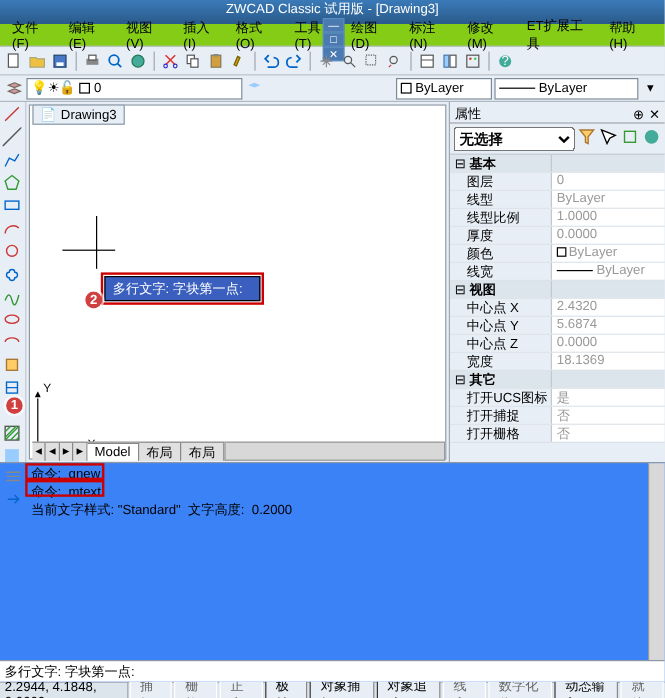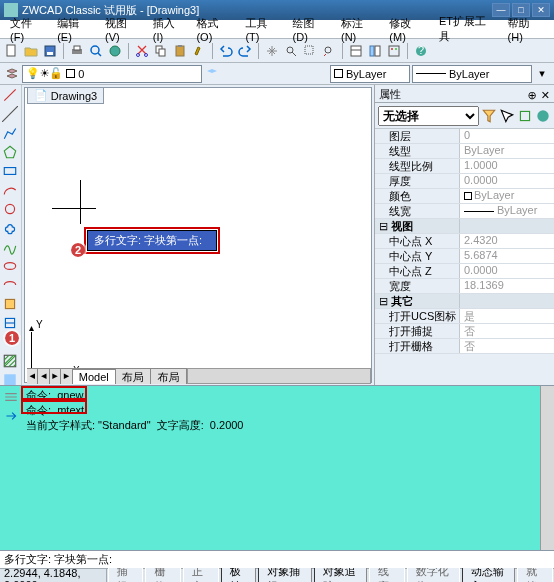--- a/index.html
+++ b/index.html
@@ -1,21 +1,21 @@
 <!DOCTYPE html>
 <html><head>
 <meta charset="utf-8">
 <style>
 * { margin: 0; padding: 0; box-sizing: border-box; font-family: "Microsoft YaHei", SimSun, sans-serif; font-size: 11px; }
 body { background: #dce4ec; width: 554px; height: 582px; overflow: hidden; }
-.titlebar { background: linear-gradient(#3a7ab8, #2a5a8a); height: 20px; display: flex; align-items: center; padding: 0 4px; color: #fff; font-size: 11px; }
+.titlebar { background: linear-gradient(#3a7ab8, #2a5a8a); height: 20px; display: flex; align-items: center; padding: 0 4px; color: #fff; font-size: 11px; flex-direction: column; }
 .titlebar .icon { width: 14px; height: 14px; background: #8cc; margin-right: 4px; }
 .titlebar .spacer { flex: 1; }
 .winbtn { width: 18px; height: 14px; background: #4a7ab0; margin-left: 2px; display: flex; align-items: center; justify-content: center; color: #fff; font-size: 9px; border: 1px solid #5a8ac0; }
-.menubar { background: #ffffff; height: 19px; display: flex; align-items: center; padding: 0 4px; border-bottom: 1px solid #b0b8c0; }
+.menubar { background: #84cc16; height: 19px; display: flex; align-items: center; padding: 0 4px; border-bottom: 1px solid #b0b8c0; }
 .menubar span { padding: 2px 6px; font-size: 11px; cursor: default; }
 .toolbar { background: #e8eef5; height: 24px; display: flex; align-items: center; padding: 0 4px; border-bottom: 1px solid #b0b8c0; gap: 3px; }
 .tbtn { width: 16px; height: 16px; display: flex; align-items: center; justify-content: center; cursor: pointer; }
 .tbtn svg { width: 14px; height: 14px; }
 .sep { width: 1px; height: 16px; background: #a0a8b0; margin: 0 2px; }
 .layerbar { background: #e8eef5; height: 22px; display: flex; align-items: center; padding: 0 4px; border-bottom: 1px solid #b0b8c0; gap: 2px; }
 .layer-combo { height: 18px; border: 1px solid #7a8a9a; background: #fff; display: flex; align-items: center; padding: 0 3px; font-size: 10px; }
 .layer-combo.w1 { width: 180px; }
 .layer-combo.w2 { width: 80px; }
 .layer-combo.w3 { width: 120px; }
@@ -39,33 +39,33 @@
 .coord-axes .arr-y { position: absolute; bottom: 40px; left: -2px; } 
 .coord-axes .arr-x { position: absolute; bottom: -2px; left: 40px; }
 .model-tabs { position: absolute; bottom: -2px; left: 2px; height: 16px; background: #e0e0e0; display: flex; font-size: 10px; border-top: 1px solid #888; width: 160px; }
 .model-tabs .nav { width: 14px; text-align: center; border-right: 1px solid #888; }
 .model-tabs .tab { padding: 1px 6px; background: #fff; border-right: 1px solid #888; border-top: 1px solid #888; }
 .model-tabs .tab2 { padding: 1px 6px; border-right: 1px solid #888; }
 .scroll-bot { position: absolute; bottom: -2px; left: 162px; right: 0; height: 16px; background: #d8d8d8; border: 1px solid #999; }
 .props { width: 180px; background: #e8eef5; border-left: 1px solid #a0a8b0; display: flex; flex-direction: column; }
 .props-title { height: 18px; display: flex; align-items: flex-end; padding: 0 4px; font-size: 11px; border-bottom: 1px solid #a0a8b0; }
 .props-title .sp { flex: 1; }
-.props-sel { height: 26px; display: flex; align-items: center; padding: 3px; gap: 2px; border-bottom: 1px solid #c0c8d0; }
+.props-sel { height: 26px; display: flex; align-items: flex-start; padding: 3px; gap: 2px; border-bottom: 1px solid #c0c8d0; }
 .props-sel select { flex: 1; height: 20px; font-size: 12px; font-weight: bold; }
 .pico { width: 16px; height: 16px; }
 .props-body { flex: 1; overflow: auto; font-size: 10px; }
 .prow { display: flex; height: 15px; border-bottom: 1px solid #d8dee5; }
 .prow .k { width: 85px; padding-left: 14px; background: #e8eef5; border-right: 1px solid #c0c8d0; }
 .prow .v { flex: 1; padding-left: 4px; background: #fff; color: #999; }
 .prow.hdr .k { padding-left: 4px; font-weight: bold; background: #dce4ec; }
 .prow.hdr .k::before { content: "⊟ "; font-weight: normal; }
 .prow.hdr .v { background: #dce4ec; }
 .sq { display: inline-block; width: 8px; height: 8px; border: 1px solid #000; margin-right: 2px; vertical-align: middle; }
 .ln { display:inline-block; width: 30px; height:1px; background:#000; vertical-align: middle; margin-right:3px;}
-.cmdwrap { border-top: 1px solid #8a98a8; background: #5eead4; position: relative; }
+.cmdwrap { border-top: 1px solid #8a98a8; background: #3b82f6; position: relative; }
 .cmdwin { height: 164px; display: flex; }
 .cmd-left { width: 22px; display: flex; flex-direction: column; padding: 3px; gap: 3px; }
 .cmd-text { flex: 1; padding: 2px 4px; font-family: SimSun, monospace; font-size: 11px; line-height: 15px; position: relative; }
 .cmd-line { white-space: pre; }
 .redbox1 { position: absolute; top: 0px; left: -1px; width: 66px; height: 14px; border: 2px solid #c00; }
 .redbox2 { position: absolute; top: 14px; left: -1px; width: 66px; height: 14px; border: 2px solid #c00; }
 .cmd-input { height: 18px; border-top: 1px solid #8a98a8; background: #fff; display: flex; align-items: center; padding: 0 4px; font-size: 10px; }
 .cmd-scroll { width: 14px; background: #d8d8d8; border-left: 1px solid #999; }
 .statusbar { height: 20px; background: #dce4ec; border-top: 1px solid #a0a8b0; display: flex; align-items: center; font-size: 10px; }
 .statusbar .coords { padding: 0 4px; width: 120px; border-right: 1px solid #a0a8b0; }
@@ -374,20 +374,24 @@
             <path d="M2 2l4 10 2-4 4-2z" fill="#fff" stroke="#000"></path>
           </svg></div>
       <div class="pico"><svg viewBox="0 0 14 14">
             <rect x="3" y="3" width="8" height="8" fill="none" stroke="#393"></rect>
           </svg></div>
       <div class="pico"><svg viewBox="0 0 14 14">
             <circle cx="7" cy="7" r="5" fill="#4a9"></circle>
           </svg></div>
     </div>
     <div class="props-body" id="props-body">
+        <div class="prow hdr">
+          <div class="k">基本</div>
+          <div class="v"></div>
+        </div>
         <div class="prow">
           <div class="k">图层</div>
           <div class="v">0</div>
         </div>
         <div class="prow">
           <div class="k">线型</div>
           <div class="v">ByLayer</div>
         </div>
         <div class="prow">
           <div class="k">线型比例</div>

